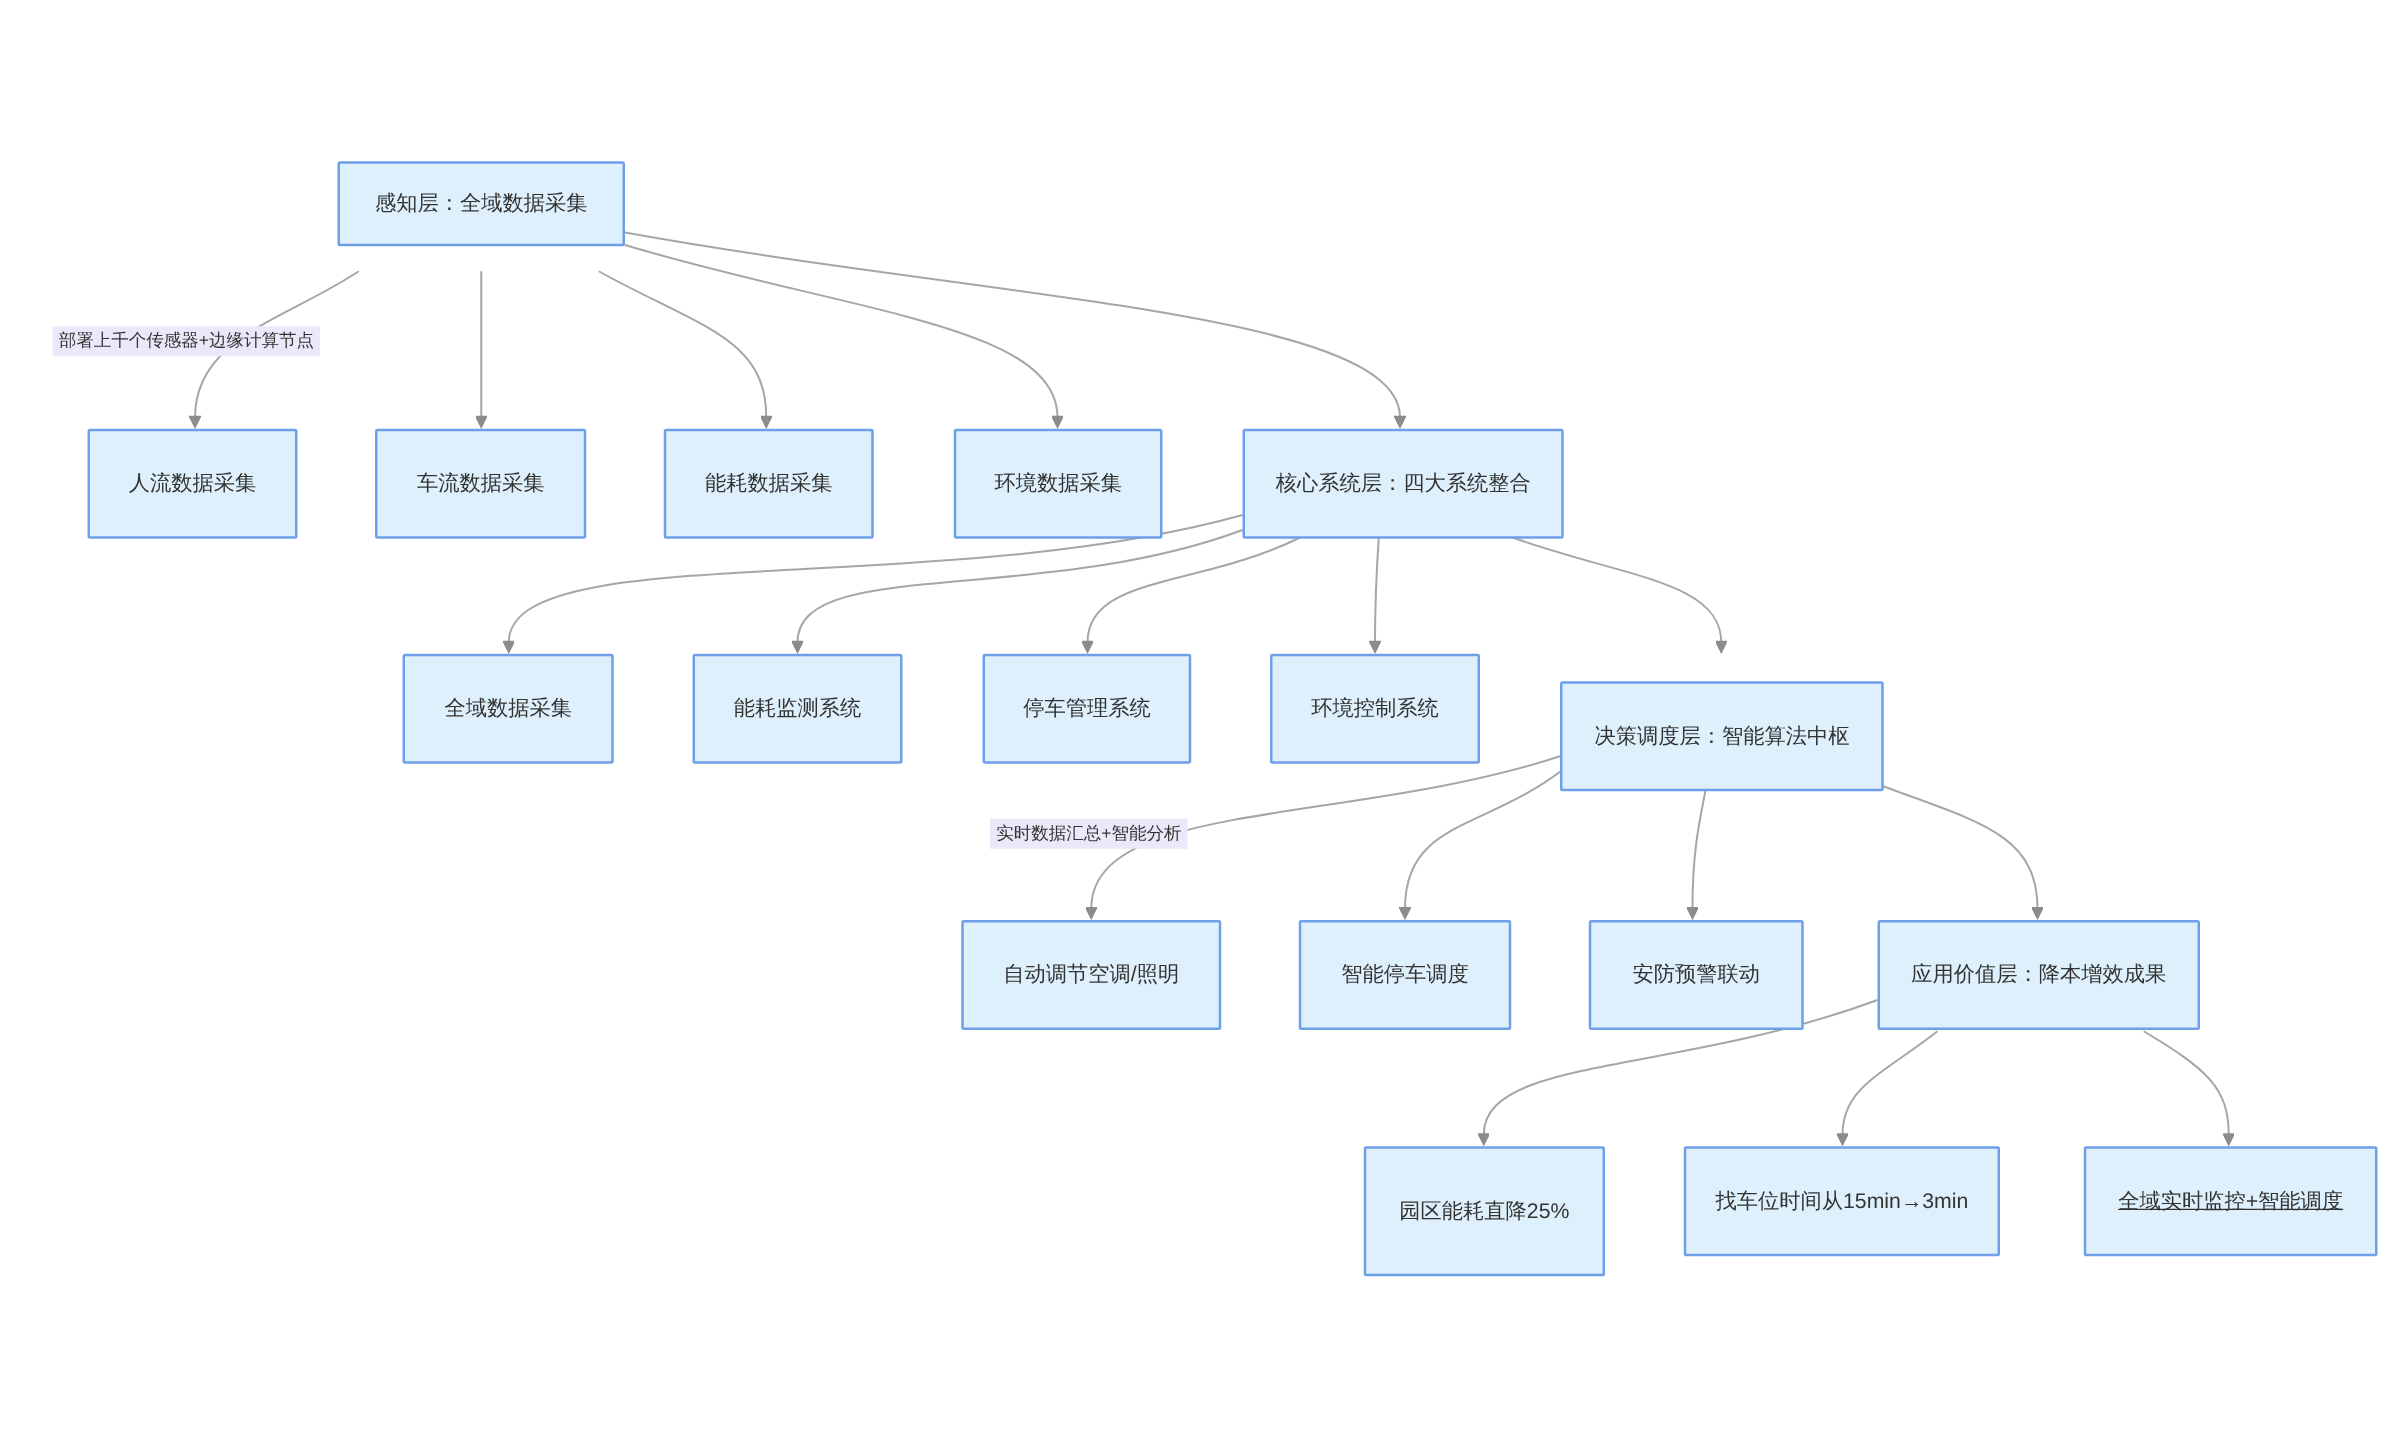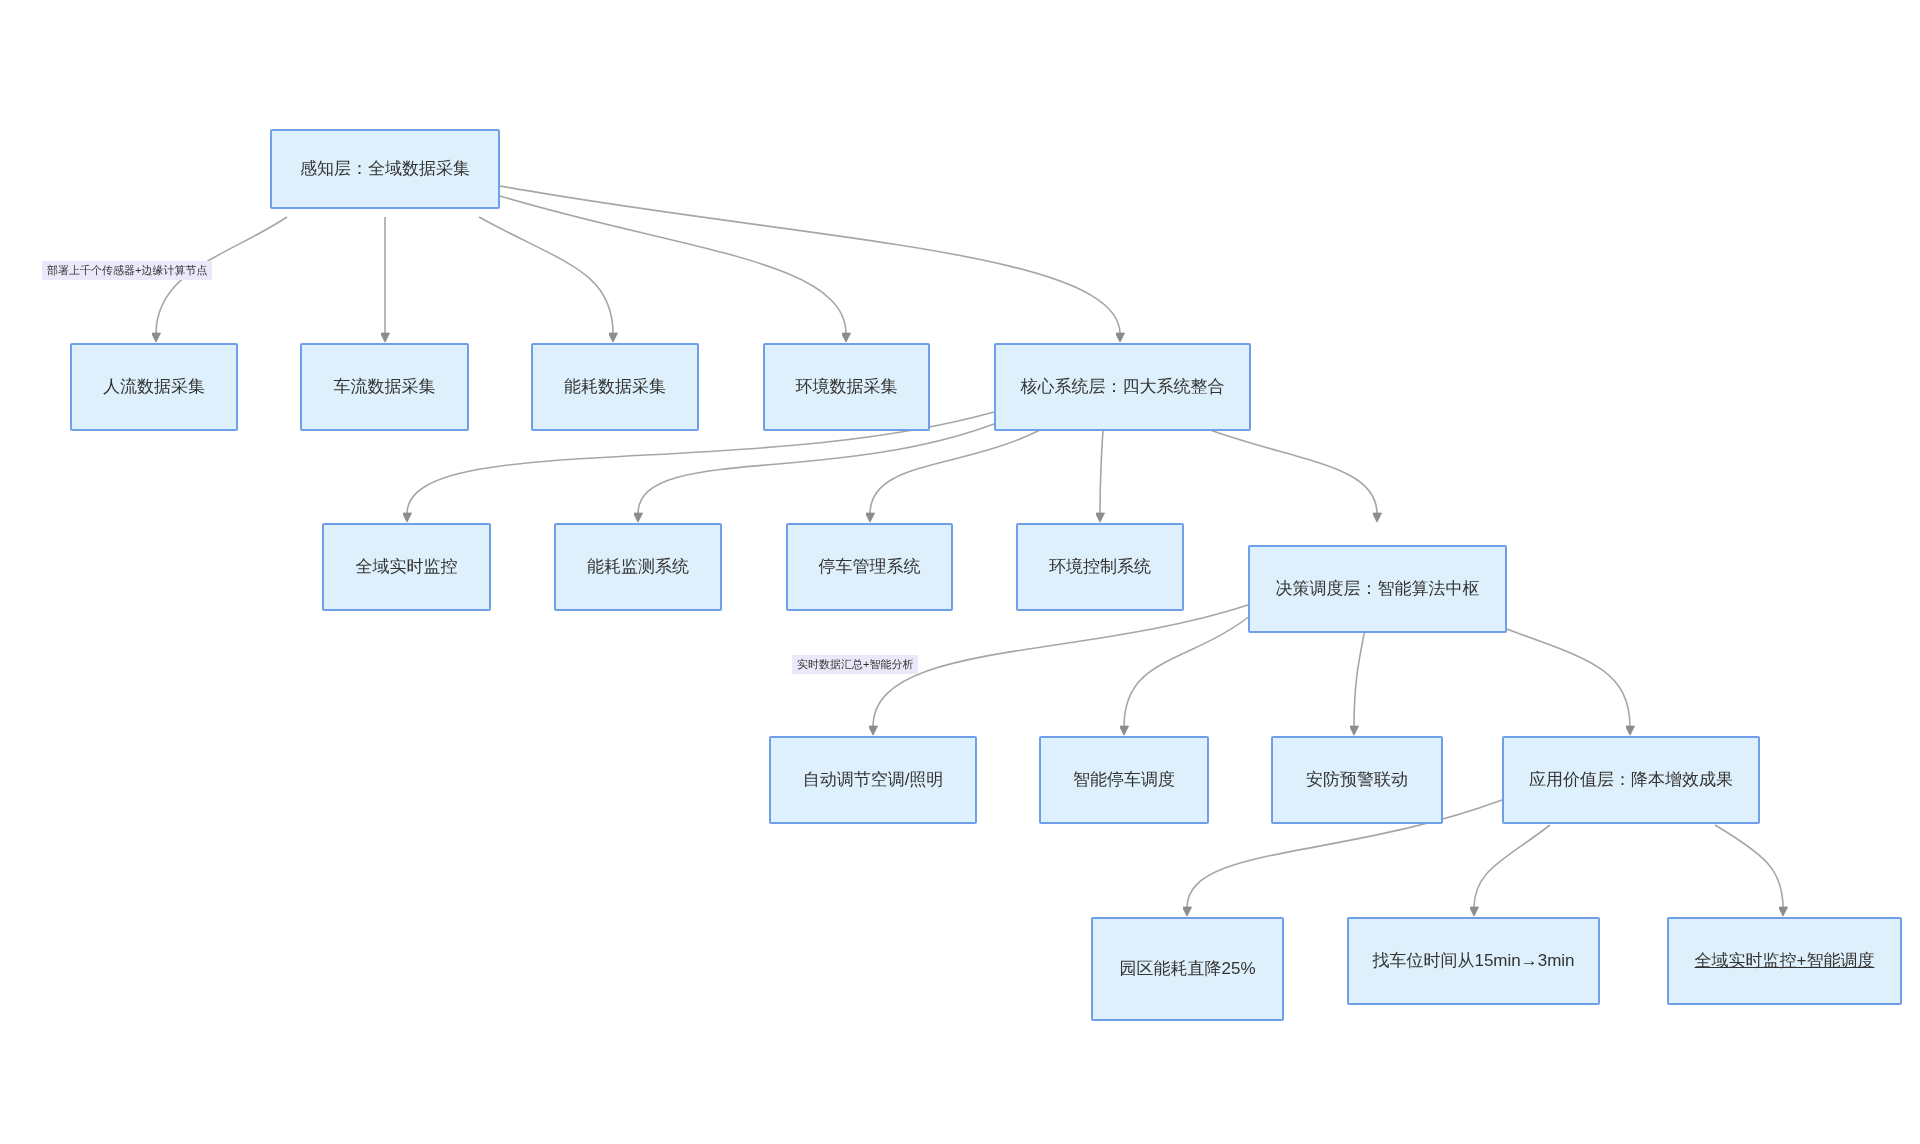--- a/index.html
+++ b/index.html
@@ -21,21 +21,21 @@
     position:absolute;box-sizing:border-box;
     background:var(--node-fill);
     border:2px solid var(--node-border);
     border-radius:2px;
     display:flex;align-items:center;justify-content:center;
     text-align:center;font-size:17px;line-height:1.35;
     padding:0 10px;
   }
   .edge-label{
     position:absolute;background:var(--label-bg);
-    font-size:11px;line-height:1.4;padding:2px 5px;white-space:nowrap;
+    font-size:14px;line-height:1.4;padding:2px 5px;white-space:nowrap;
   }
 </style>
 </head>
 <body>
 
 <div class="canvas">
 
   <svg class="edges" viewBox="0 0 1920 1144">
     <defs>
       <marker id="arrowhead" viewBox="0 0 10 10" refX="1" refY="5" markerUnits="userSpaceOnUse" markerWidth="11" markerHeight="9" orient="auto">
@@ -54,40 +54,40 @@
     <path class="edge" marker-end="url(#arrowhead)" d="M1210,430 C1300,462 1377,465 1377,514"></path>
     <path class="edge" marker-end="url(#arrowhead)" d="M1248,605 C1080,660 873,640 873,727"></path>
     <path class="edge" marker-end="url(#arrowhead)" d="M1255,612 C1190,665 1124,655 1124,727"></path>
     <path class="edge" marker-end="url(#arrowhead)" d="M1368,612 C1362,650 1354,670 1354,727"></path>
     <path class="edge" marker-end="url(#arrowhead)" d="M1460,610 C1560,655 1630,655 1630,727"></path>
     <path class="edge" marker-end="url(#arrowhead)" d="M1502,800 C1340,860 1187,845 1187,908"></path>
     <path class="edge" marker-end="url(#arrowhead)" d="M1550,825 C1505,860 1474,870 1474,908"></path>
     <path class="edge" marker-end="url(#arrowhead)" d="M1715,825 C1765,855 1783,870 1783,908"></path>
   </svg>
 
-  <div class="node" style="left:270px;top:129px;width:230px;height:80px;">
+  <div class="node" style="left:270px;top:129px;width:230px;height:68px;">
       <span>感知层：全域数据采集</span>
     </div>
   <div class="node" style="left:70px;top:343px;width:168px;height:88px;">
       <span>人流数据采集</span>
     </div>
   <div class="node" style="left:300px;top:343px;width:169px;height:88px;">
       <span>车流数据采集</span>
     </div>
   <div class="node" style="left:531px;top:343px;width:168px;height:88px;">
       <span>能耗数据采集</span>
     </div>
   <div class="node" style="left:763px;top:343px;width:167px;height:88px;">
       <span>环境数据采集</span>
     </div>
   <div class="node" style="left:994px;top:343px;width:257px;height:88px;">
       <span>核心系统层：四大系统整合</span>
     </div>
   <div class="node" style="left:322px;top:523px;width:169px;height:88px;">
-      <span>全域实时监控</span>
+      <span>全域数据采集</span>
     </div>
   <div class="node" style="left:554px;top:523px;width:168px;height:88px;">
       <span>能耗监测系统</span>
     </div>
   <div class="node" style="left:786px;top:523px;width:167px;height:88px;">
       <span>停车管理系统</span>
     </div>
   <div class="node" style="left:1016px;top:523px;width:168px;height:88px;justify-content:center;">
       <span>环境控制系统</span>
     </div>

